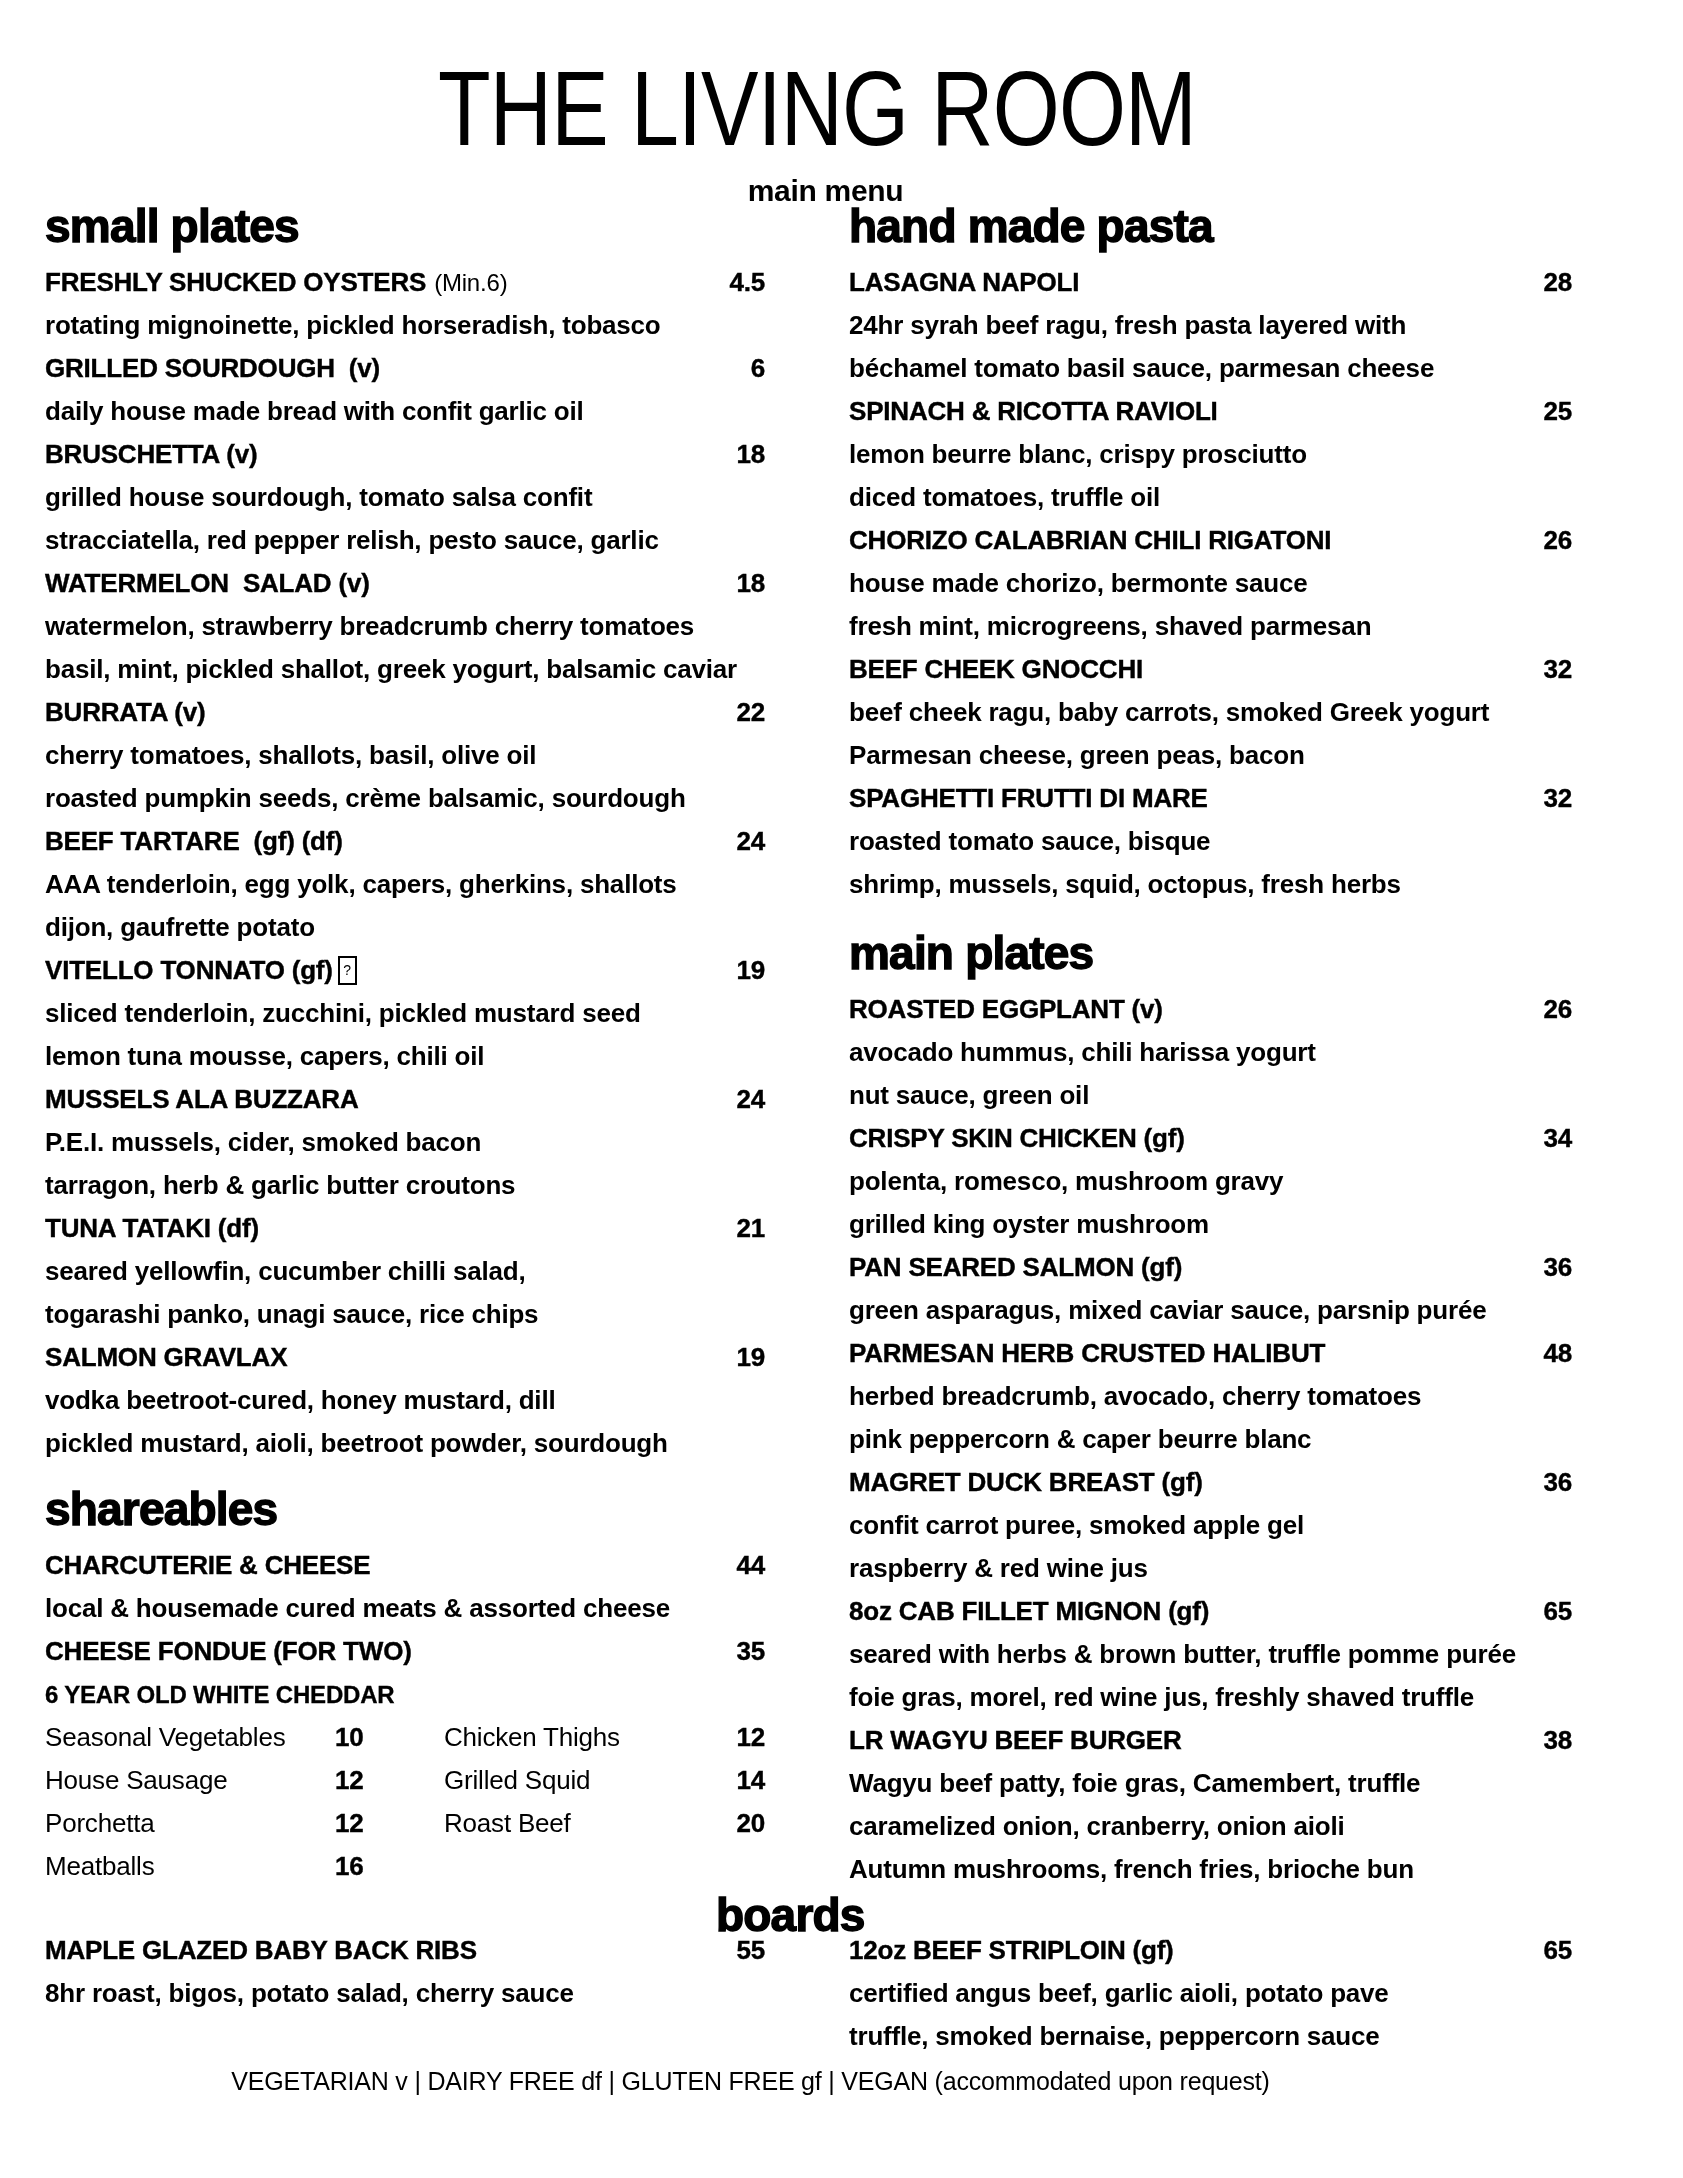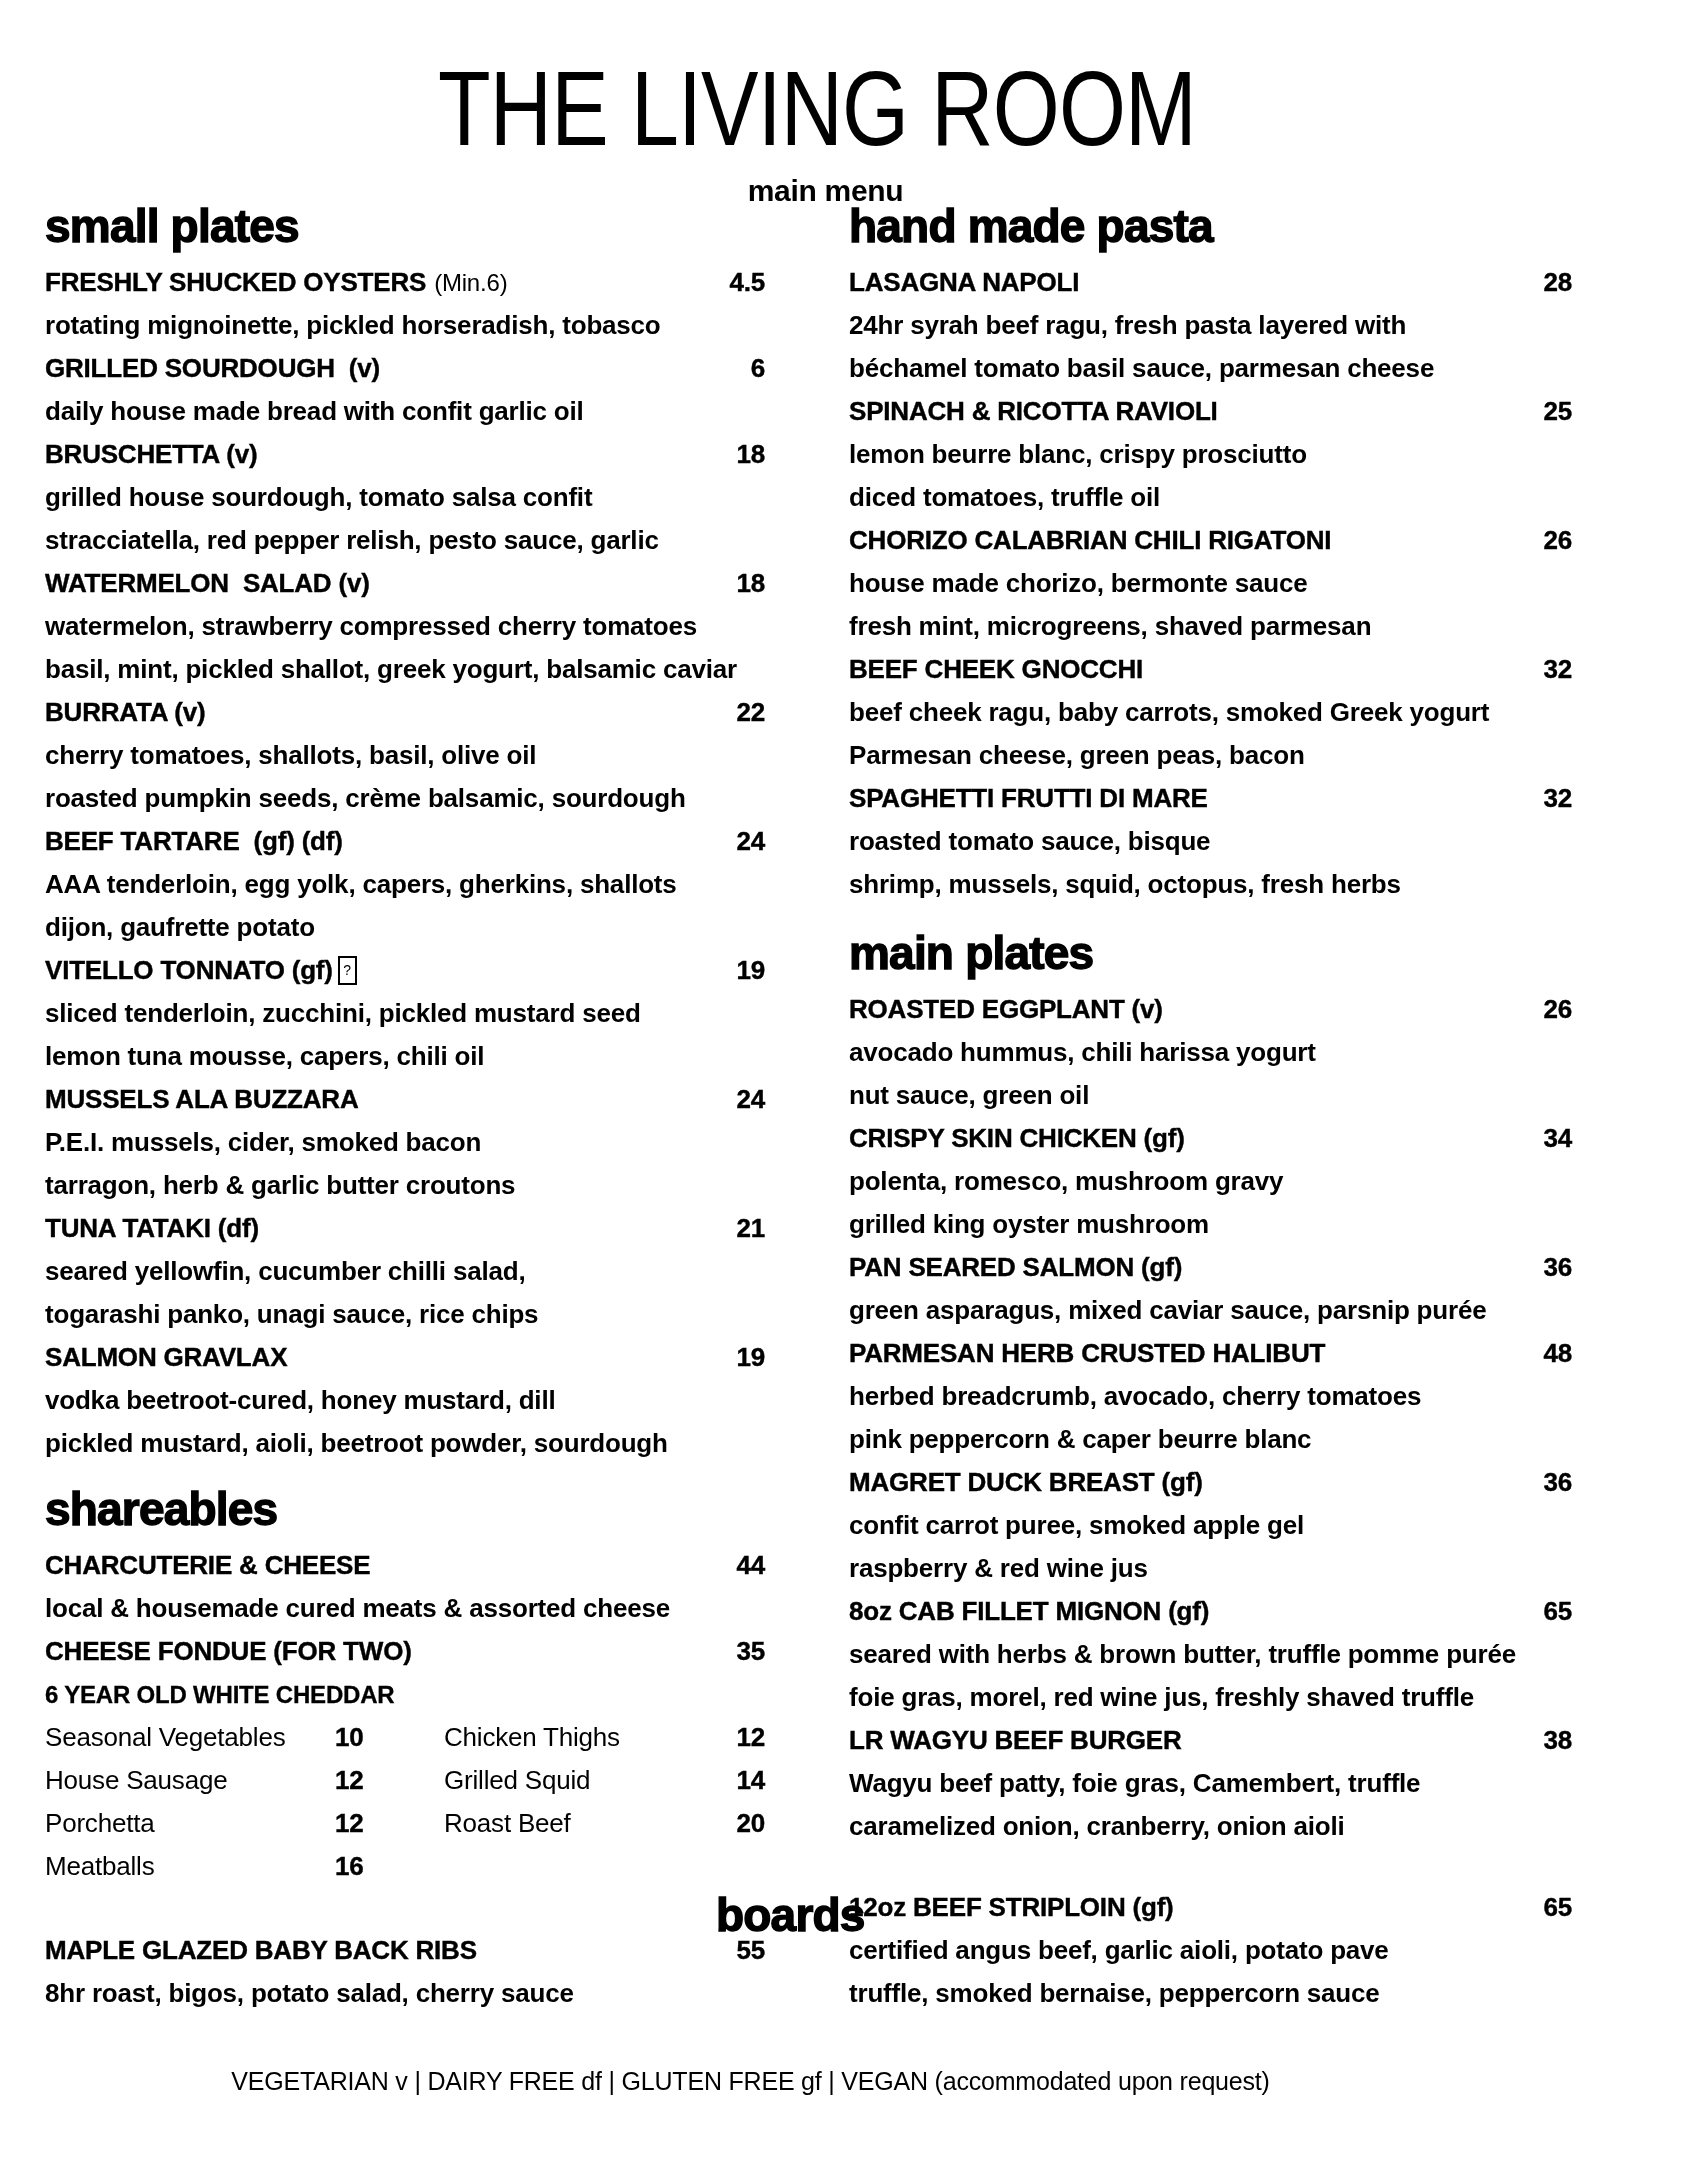--- a/index.html
+++ b/index.html
@@ -90,21 +90,21 @@
       <div class="row item">
         <span class="lgrp"><span class="name">BRUSCHETTA (v)</span></span>
         <span class="price">18</span>
       </div>
       <div class="row desc">grilled house sourdough, tomato salsa confit</div>
       <div class="row desc">stracciatella, red pepper relish, pesto sauce, garlic</div>
       <div class="row item">
         <span class="lgrp"><span class="name">WATERMELON  SALAD (v)</span></span>
         <span class="price">18</span>
       </div>
-      <div class="row desc">watermelon, strawberry compressed cherry tomatoes</div>
+      <div class="row desc">watermelon, strawberry breadcrumb cherry tomatoes</div>
       <div class="row desc">basil, mint, pickled shallot, greek yogurt, balsamic caviar</div>
       <div class="row item">
         <span class="lgrp"><span class="name">BURRATA (v)</span></span>
         <span class="price">22</span>
       </div>
       <div class="row desc">cherry tomatoes, shallots, basil, olive oil</div>
       <div class="row desc">roasted pumpkin seeds, crème balsamic, sourdough</div>
       <div class="row item">
         <span class="lgrp"><span class="name">BEEF TARTARE  (gf) (df)</span></span>
         <span class="price">24</span>
@@ -243,20 +243,21 @@
         <span class="price">65</span>
       </div>
       <div class="row desc">seared with herbs &amp; brown butter, truffle pomme purée</div>
       <div class="row desc">foie gras, morel, red wine jus, freshly shaved truffle</div>
       <div class="row item">
         <span class="lgrp"><span class="name">LR WAGYU BEEF BURGER</span></span>
         <span class="price">38</span>
       </div>
       <div class="row desc">Wagyu beef patty, foie gras, Camembert, truffle</div>
       <div class="row desc">caramelized onion, cranberry, onion aioli</div>
+      <div class="row desc">Autumn mushrooms, french fries, brioche bun</div>
       <div class="row item var-striploin">
         <span class="lgrp"><span class="name">12oz BEEF STRIPLOIN (gf)</span></span>
         <span class="price">65</span>
       </div>
       <div class="row desc">certified angus beef, garlic aioli, potato pave</div>
       <div class="row desc">truffle, smoked bernaise, peppercorn sauce</div>
     </div>
 
   <div class="boards-heading">boards</div>
 

